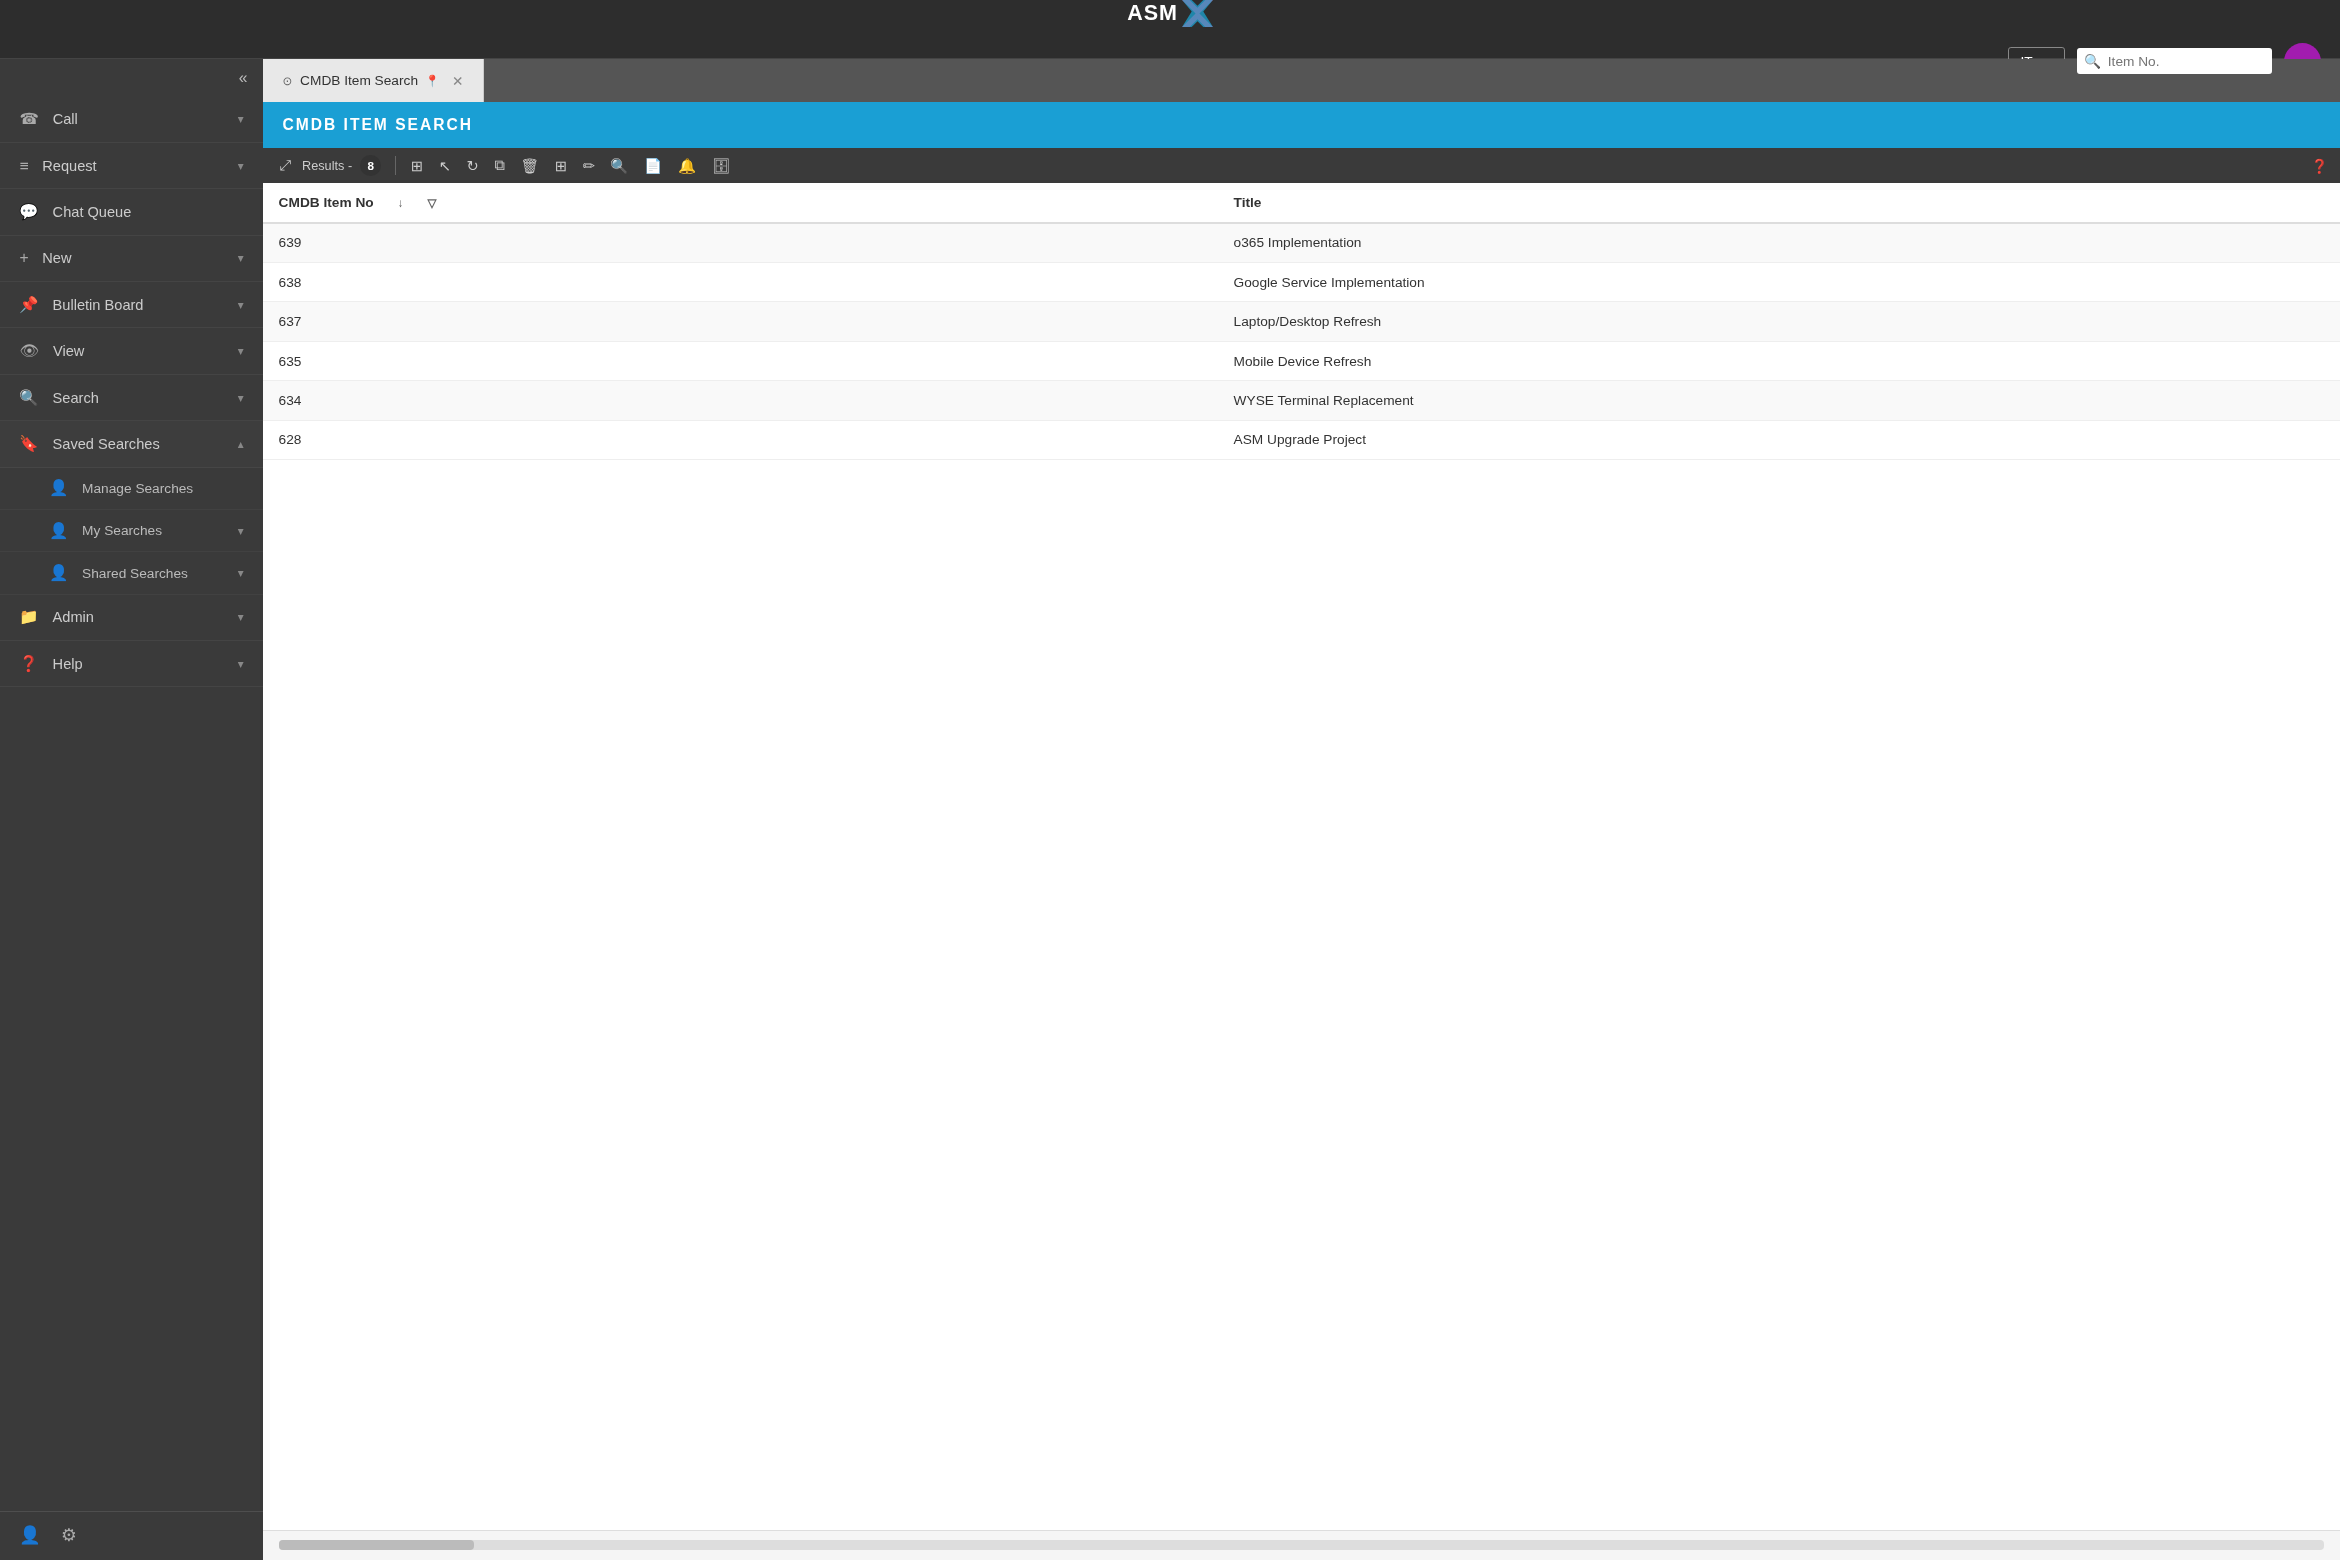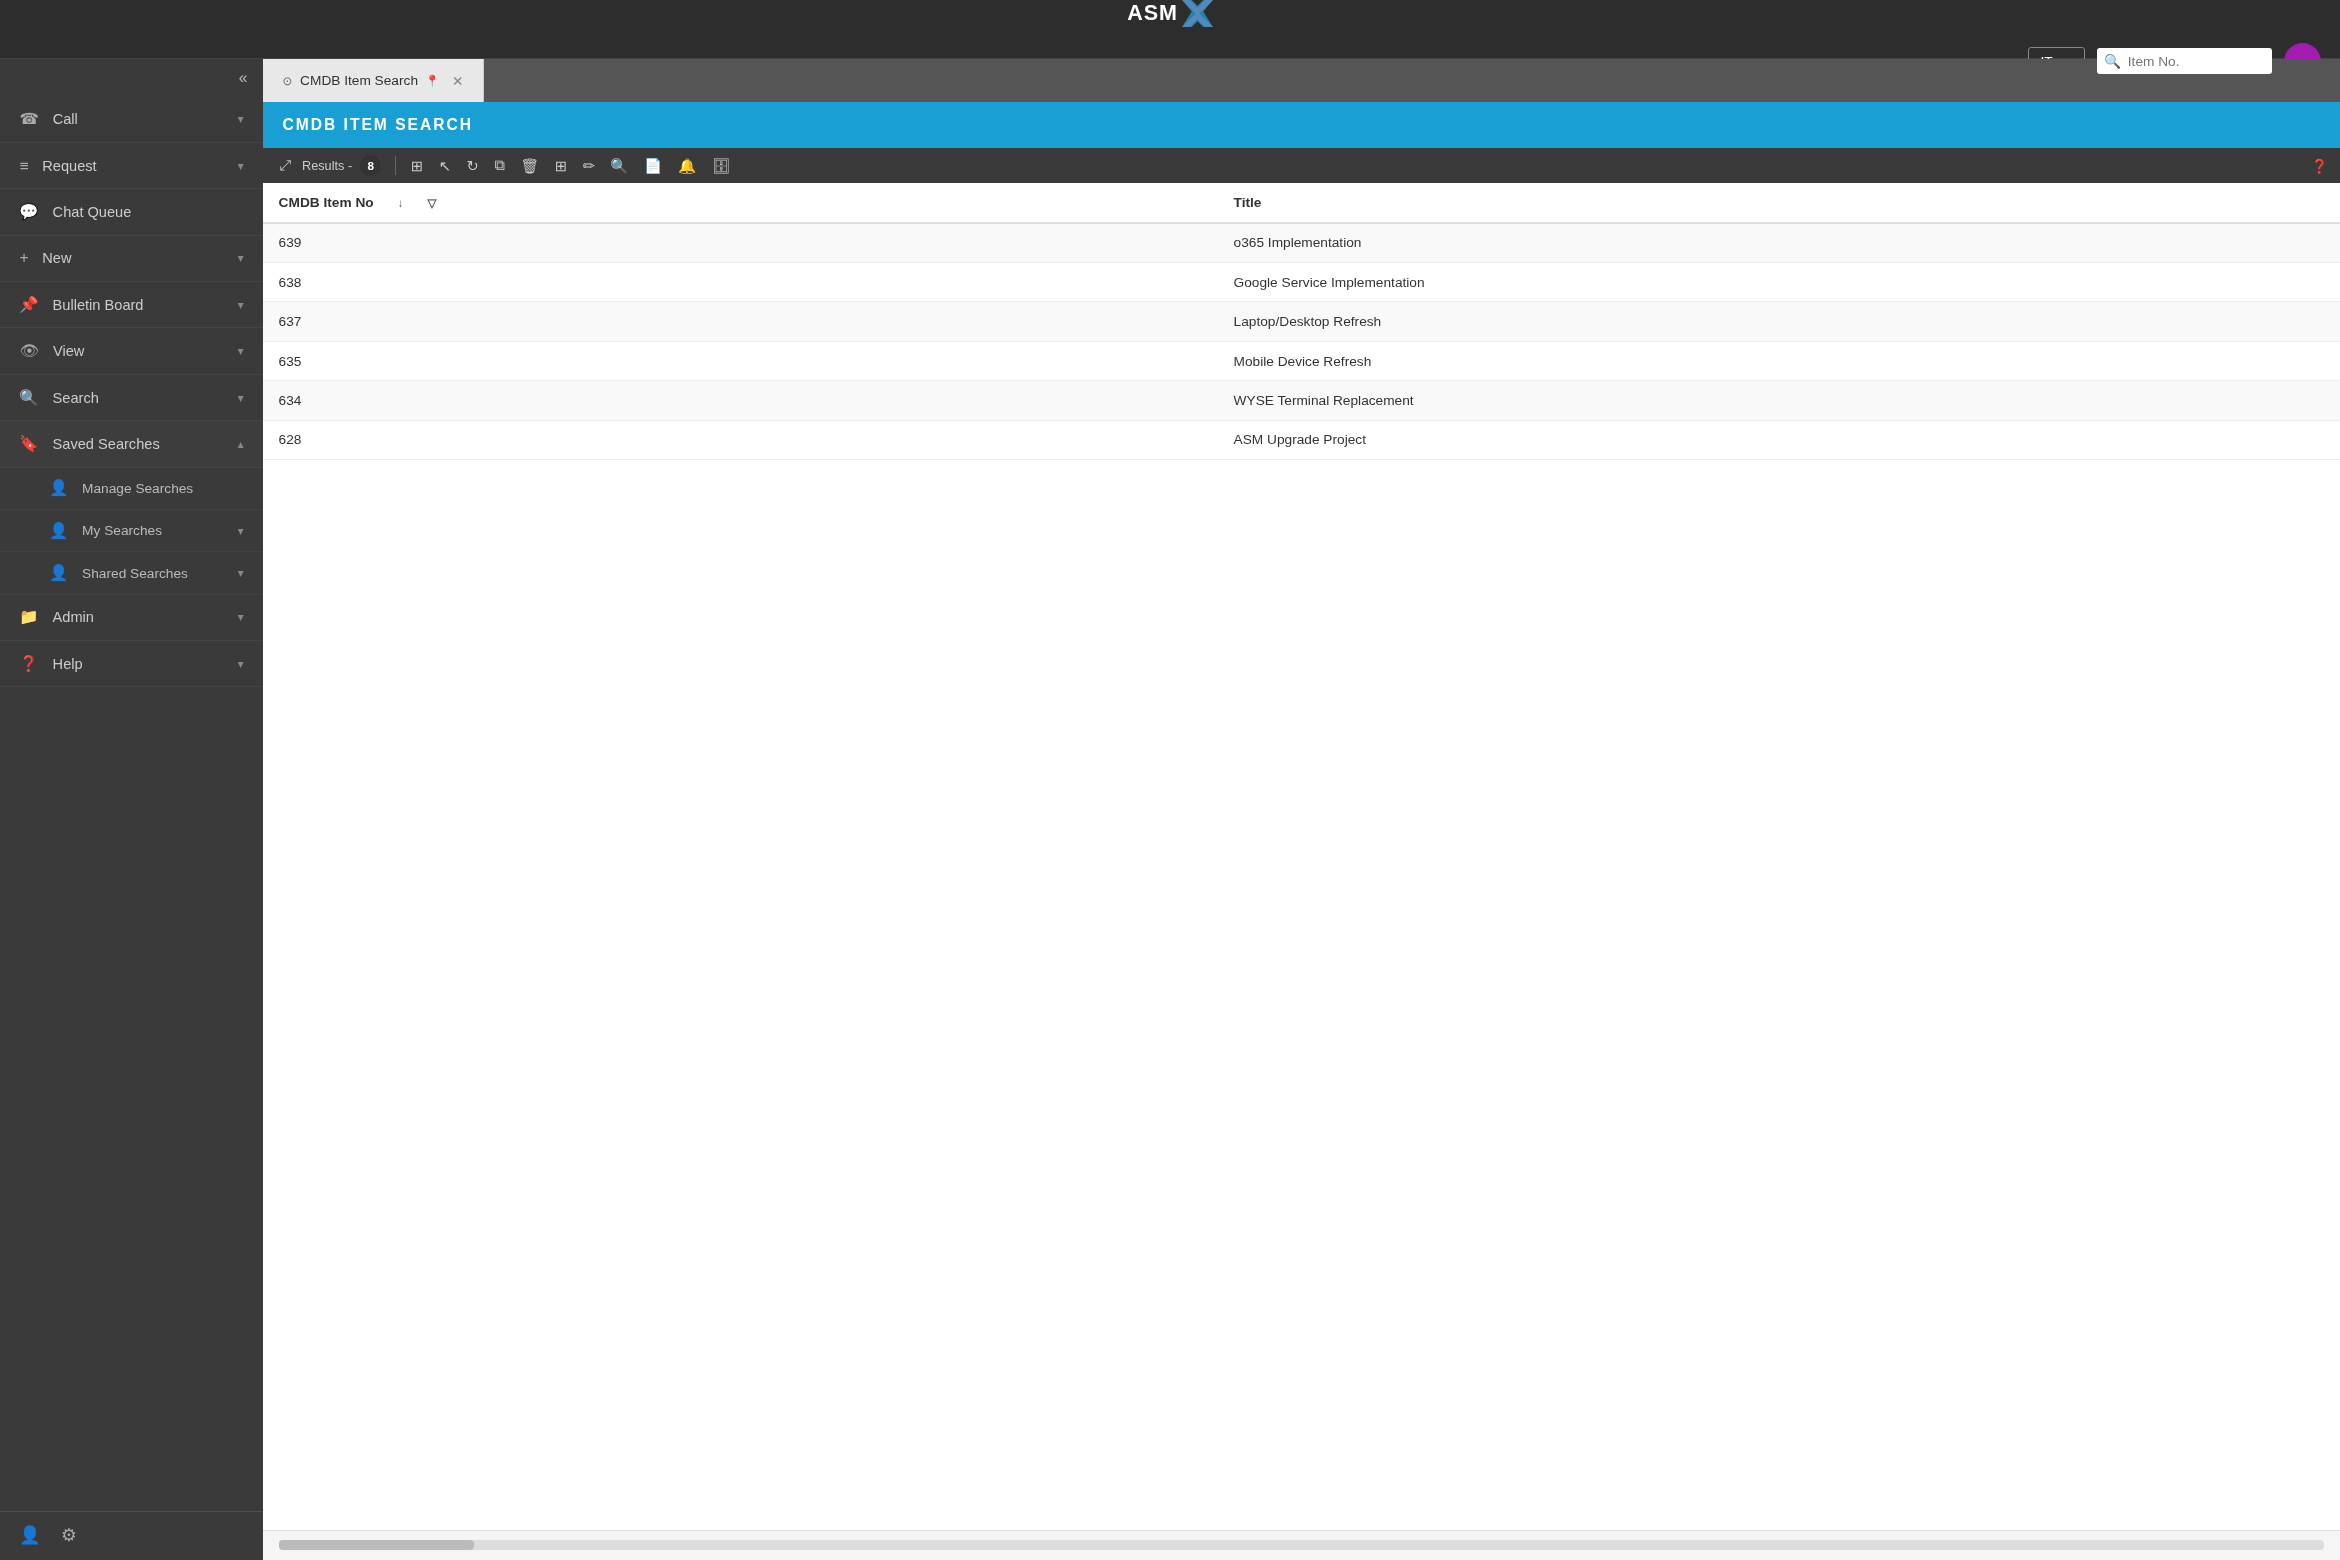--- a/index.html
+++ b/index.html
@@ -46,21 +46,21 @@
       align-items: center;
       gap: 13px;
       font-size: 13.7px;
     }
     .search-box {
       background: #fff;
       border: none;
       border-radius: 2.9px;
       padding: 5.9px 11.7px 5.9px 31px;
       font-size: 13.7px;
-      width: 175px;
+      width: 195px;
       color: #999;
       position: relative;
     }
     .search-wrapper {
       position: relative;
       display: flex;
       align-items: center;
     }
     .search-icon-header {
       position: absolute;

